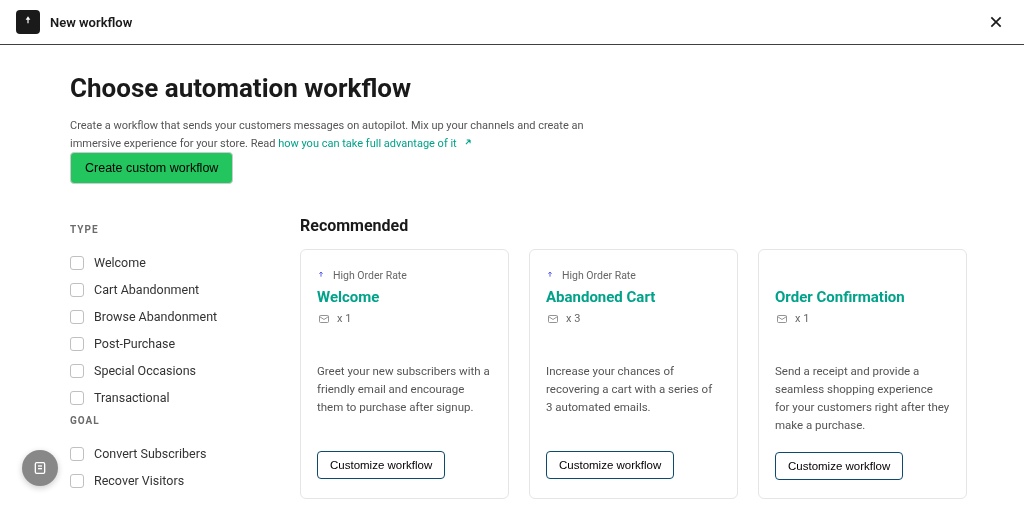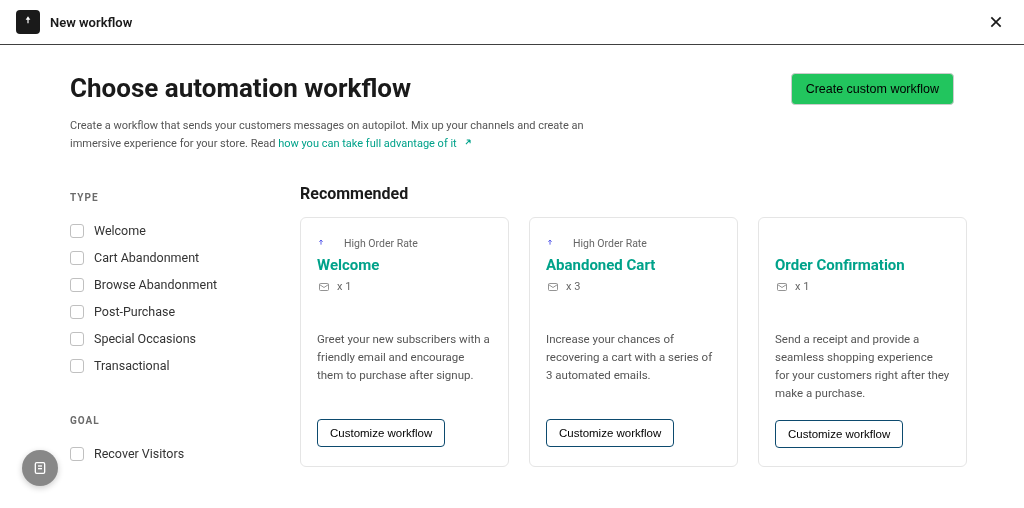--- a/index.html
+++ b/index.html
@@ -7,40 +7,40 @@
 
 .topbar { display: flex; align-items: center; justify-content: space-between; padding: 10px 16px; border-bottom: 1px solid #404040; }
 .topbar-left { display: flex; align-items: center; gap: 10px; }
 .logo { width: 24px; height: 24px; background: #1a1a1a; border-radius: 4px; display: flex; align-items: center; justify-content: center; }
 .logo svg { width: 14px; height: 14px; }
 .topbar-title { font-size: 13px; font-weight: 600; }
 .close-btn { width: 24px; height: 24px; display: flex; align-items: center; justify-content: center; cursor: pointer; }
 .close-btn svg { width: 16px; height: 16px; }
 
 .content { padding: 28px 70px 0 70px; position: relative; height: calc(100% - 45px); }
-.header-row { display: flex; justify-content: space-between; align-items: flex-start; }
+.header-row { display: flex; justify-content: space-between; align-items: flex-start; flex-direction: column; }
 .page-title { font-size: 26px; font-weight: 700; margin-bottom: 14px; }
 .page-desc { font-size: 11px; color: #555; line-height: 1.6; max-width: 520px; }
 .page-desc a { color: #00a28a; text-decoration: none; }
 .ext-icon { display: inline-block; margin-left: 4px; color: #00a28a; }
 
 .create-btn { border: 1px solid #ccc; background: #22c55e; padding: 8px 14px; font-size: 12.5px; border-radius: 4px; cursor: pointer; font-weight: 500; }
 
 .body-grid { display: flex; gap: 40px; margin-top: 32px; }
 .sidebar { width: 190px; flex-shrink: 0; }
 .filter-section-title { font-size: 10px; font-weight: 700; letter-spacing: 1px; color: #6b6b6b; text-transform: uppercase; margin-bottom: 14px; margin-top: 8px; }
 .filter-item { display: flex; align-items: center; gap: 10px; padding: 6px 0; cursor: pointer; }
 .checkbox { width: 14px; height: 14px; border: 1.5px solid #c0c0c0; border-radius: 3px; flex-shrink: 0; }
 .filter-label { font-size: 12.5px; color: #333; }
 
 .main-area { flex: 1; }
 .section-heading { font-size: 16px; font-weight: 700; margin-bottom: 14px; }
 .cards-row { display: flex; gap: 20px; }
 .card { border: 1px solid #e5e5e5; border-radius: 6px; padding: 18px 16px 18px; width: 209px; display: flex; flex-direction: column; }
-.badge-row { display: flex; align-items: center; gap: 19px; color: #5a5fea; font-size: 10.5px; margin-bottom: 6px; height: 14px; }
+.badge-row { display: flex; align-items: center; gap: 8px; color: #5a5fea; font-size: 10.5px; margin-bottom: 6px; height: 14px; }
 .badge-row svg { width: 8px; height: 8px; }
 .badge-text { color: #666; font-size: 10.5px; }
 .card-title { color: #00a28a; font-size: 15px; font-weight: 700; margin-bottom: 6px; }
 .mail-row { display: flex; align-items: center; gap: 6px; font-size: 11px; color: #666; margin-bottom: 38px; }
 .mail-row svg { width: 14px; height: 12px; stroke: #888; }
 .card-desc { font-size: 11.5px; color: #555; line-height: 1.55; margin-bottom: 18px; min-height: 70px; }
 .card-btn { border: 1px solid #0c4a6e; background: #fff; padding: 7px 12px; font-size: 11.5px; border-radius: 4px; cursor: pointer; align-self: flex-start; font-weight: 500; }
 
 .float-help { position: fixed; left: 22px; bottom: 22px; width: 36px; height: 36px; border-radius: 50%; background: #888; display: flex; align-items: center; justify-content: center; cursor: pointer; box-shadow: 0 2px 6px rgba(0,0,0,.2); }
 .float-help svg { width: 16px; height: 16px; stroke: #fff; fill: none; }
@@ -101,22 +101,26 @@
           </div>
           <div class="filter-item">
             <div class="checkbox"></div>
             <span class="filter-label">Special Occasions</span>
           </div>
           <div class="filter-item">
             <div class="checkbox"></div>
             <span class="filter-label">Transactional</span>
           </div>
         </div>
-      <div class="filter-section-title" style="margin-top:36px">GOAL</div>
+      <div class="filter-section-title" style="margin-top:4px">GOAL</div>
       <div id="goal-filters">
+          <div class="filter-item">
+            <div class="checkbox"></div>
+            <span class="filter-label">Convert Subscribers</span>
+          </div>
           <div class="filter-item">
             <div class="checkbox"></div>
             <span class="filter-label">Recover Visitors</span>
           </div>
           <div class="filter-item"></div>
         </div>
     </aside>
 
     <div class="main-area">
       <div class="section-heading">Recommended</div>

